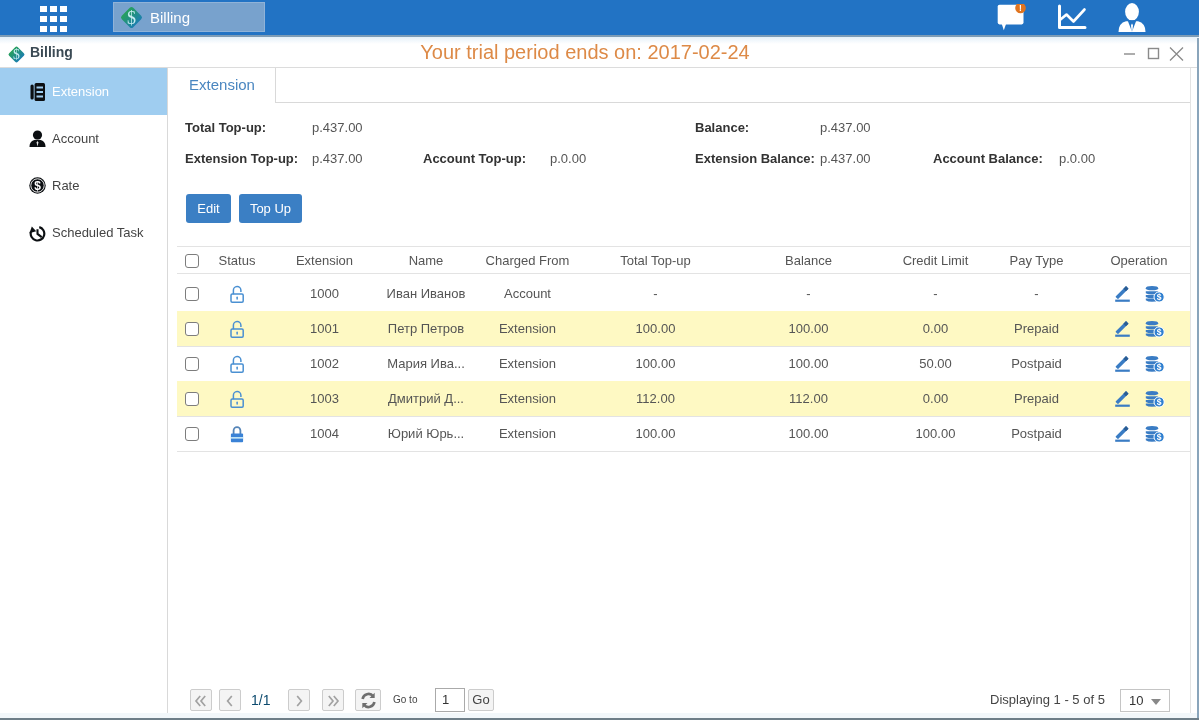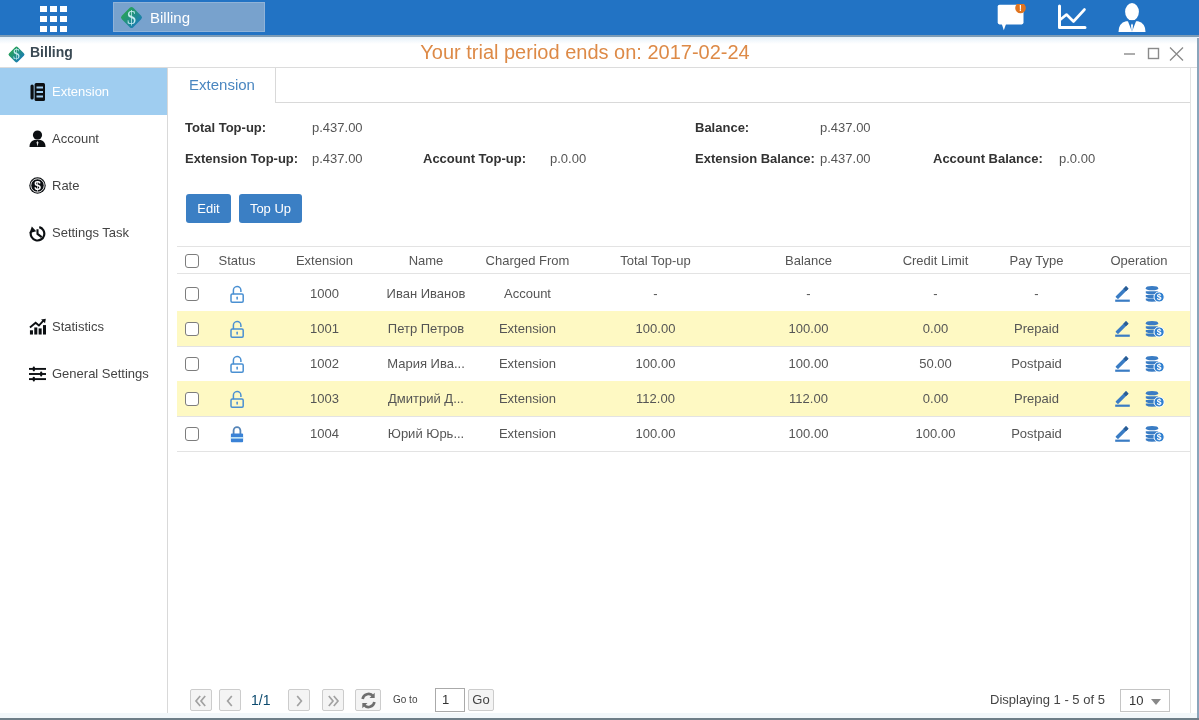--- a/index.html
+++ b/index.html
@@ -162,47 +162,21 @@
     <span class="lbl">Rate</span>
   </div>
   <div class="mitem" style="top:141px;">
     <span class="ic">
       <svg width="18" height="18" viewBox="0 0 18 18">
         <path d="M10.86 2.75 A7.2 7.2 0 1 1 2.05 7.84" fill="none" stroke="#0c0f12" stroke-width="2.3"></path>
         <path d="M0.4 9.2 L7.6 7.1 L3.0 2.0 Z" fill="#0c0f12"></path>
         <path d="M9 5.0 V10 L13.4 13.4" fill="none" stroke="#0c0f12" stroke-width="2.2"></path>
       </svg>
     </span>
-    <span class="lbl">Settings Task</span>
-  </div>
-  <div class="mitem" style="top:235px;">
-    <span class="ic">
-      <svg width="18" height="17" viewBox="0 0 18 17">
-        <rect x="1" y="12.5" width="3.2" height="4.5" fill="#0c0f12"></rect>
-        <rect x="5.6" y="9.5" width="3.2" height="7.5" fill="#0c0f12"></rect>
-        <rect x="10.2" y="10.5" width="3.2" height="6.5" fill="#0c0f12"></rect>
-        <rect x="14.8" y="7" width="3.2" height="10" fill="#0c0f12"></rect>
-        <path d="M1 9.5 L7 4.5 L10.5 7.5 L15.5 2" fill="none" stroke="#0c0f12" stroke-width="2"></path>
-        <path d="M17.8 0.2 L12.8 1 L17 5 Z" fill="#0c0f12"></path>
-      </svg>
-    </span>
-    <span class="lbl">Statistics</span>
-  </div>
-  <div class="mitem" style="top:282px;">
-    <span class="ic">
-      <svg width="18" height="16" viewBox="0 0 18 16">
-        <rect x="0" y="1.6" width="18" height="2" fill="#0c0f12"></rect>
-        <rect x="4" y="0" width="2.2" height="5.2" rx="1" fill="#0c0f12"></rect>
-        <rect x="0" y="7" width="18" height="2" fill="#0c0f12"></rect>
-        <rect x="11.8" y="5.4" width="2.2" height="5.2" rx="1" fill="#0c0f12"></rect>
-        <rect x="0" y="12.4" width="18" height="2" fill="#0c0f12"></rect>
-        <rect x="4" y="10.8" width="2.2" height="5.2" rx="1" fill="#0c0f12"></rect>
-      </svg>
-    </span>
-    <span class="lbl">General Settings</span>
+    <span class="lbl">Scheduled Task</span>
   </div>
 </div>
 
 <div class="abs" id="rightline"></div>
 <div class="abs" id="tabstrip-border"></div>
 <div class="abs" id="tab1">Extension</div>
 
 <div class="srow slabel" style="left:185px; top:120px;">Total Top-up:</div>
 <div class="srow sval" style="left:312px; top:120px;">p.437.00</div>
 <div class="srow slabel" style="left:695px; top:120px;">Balance:</div>

